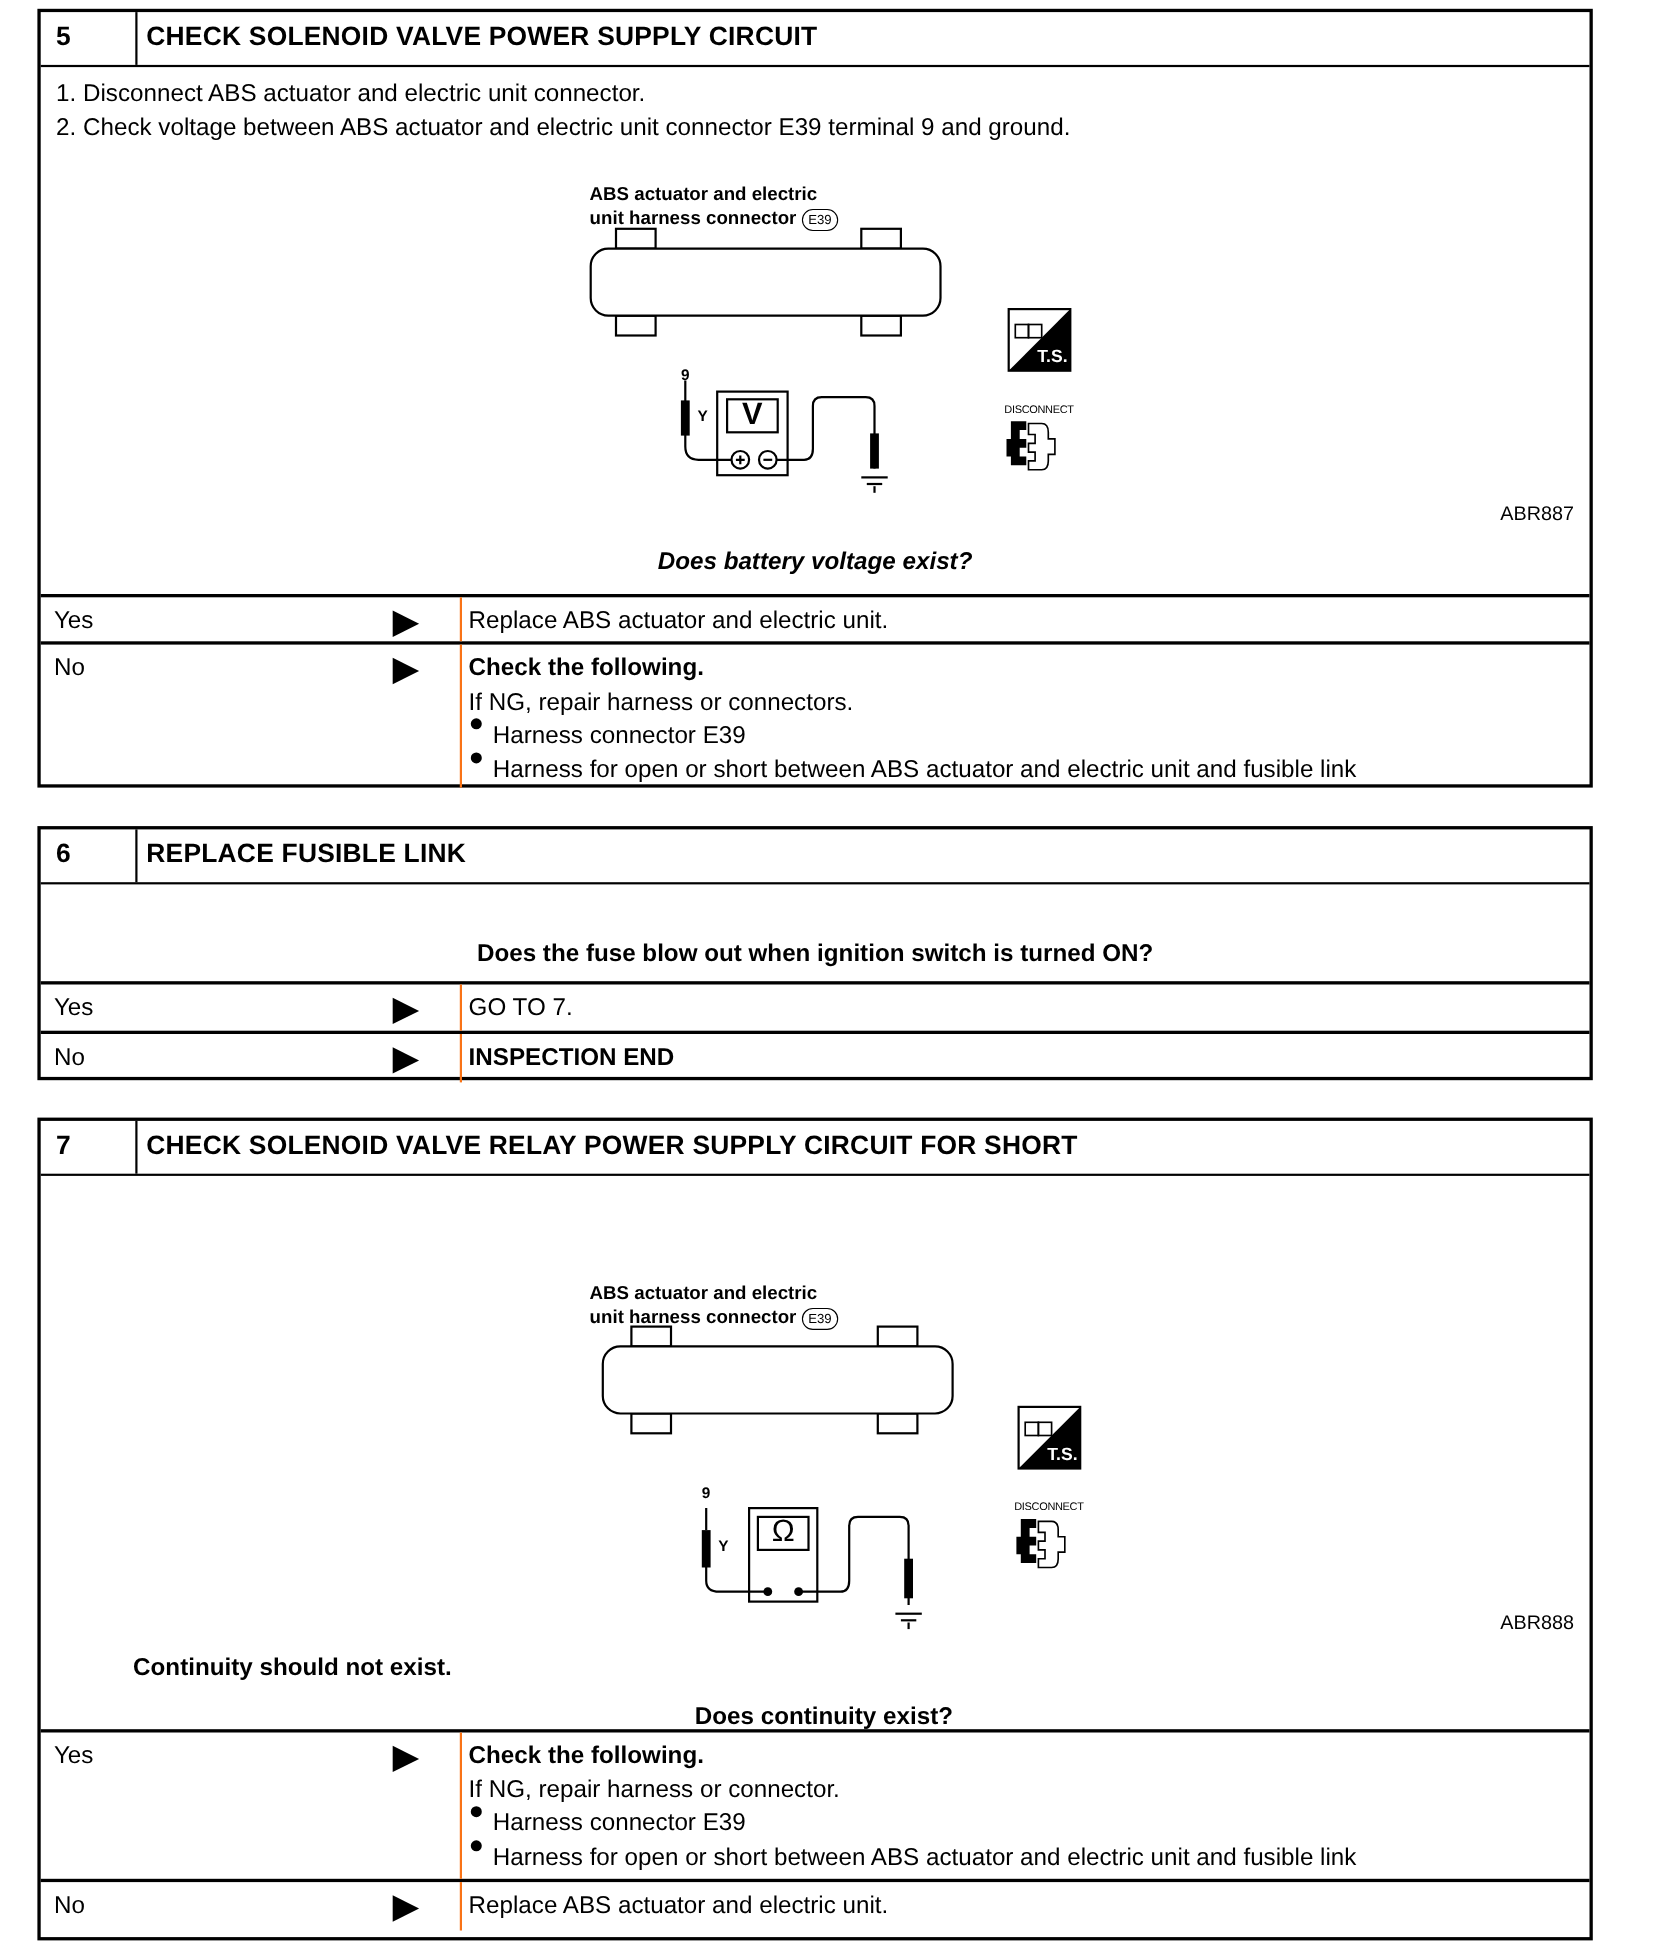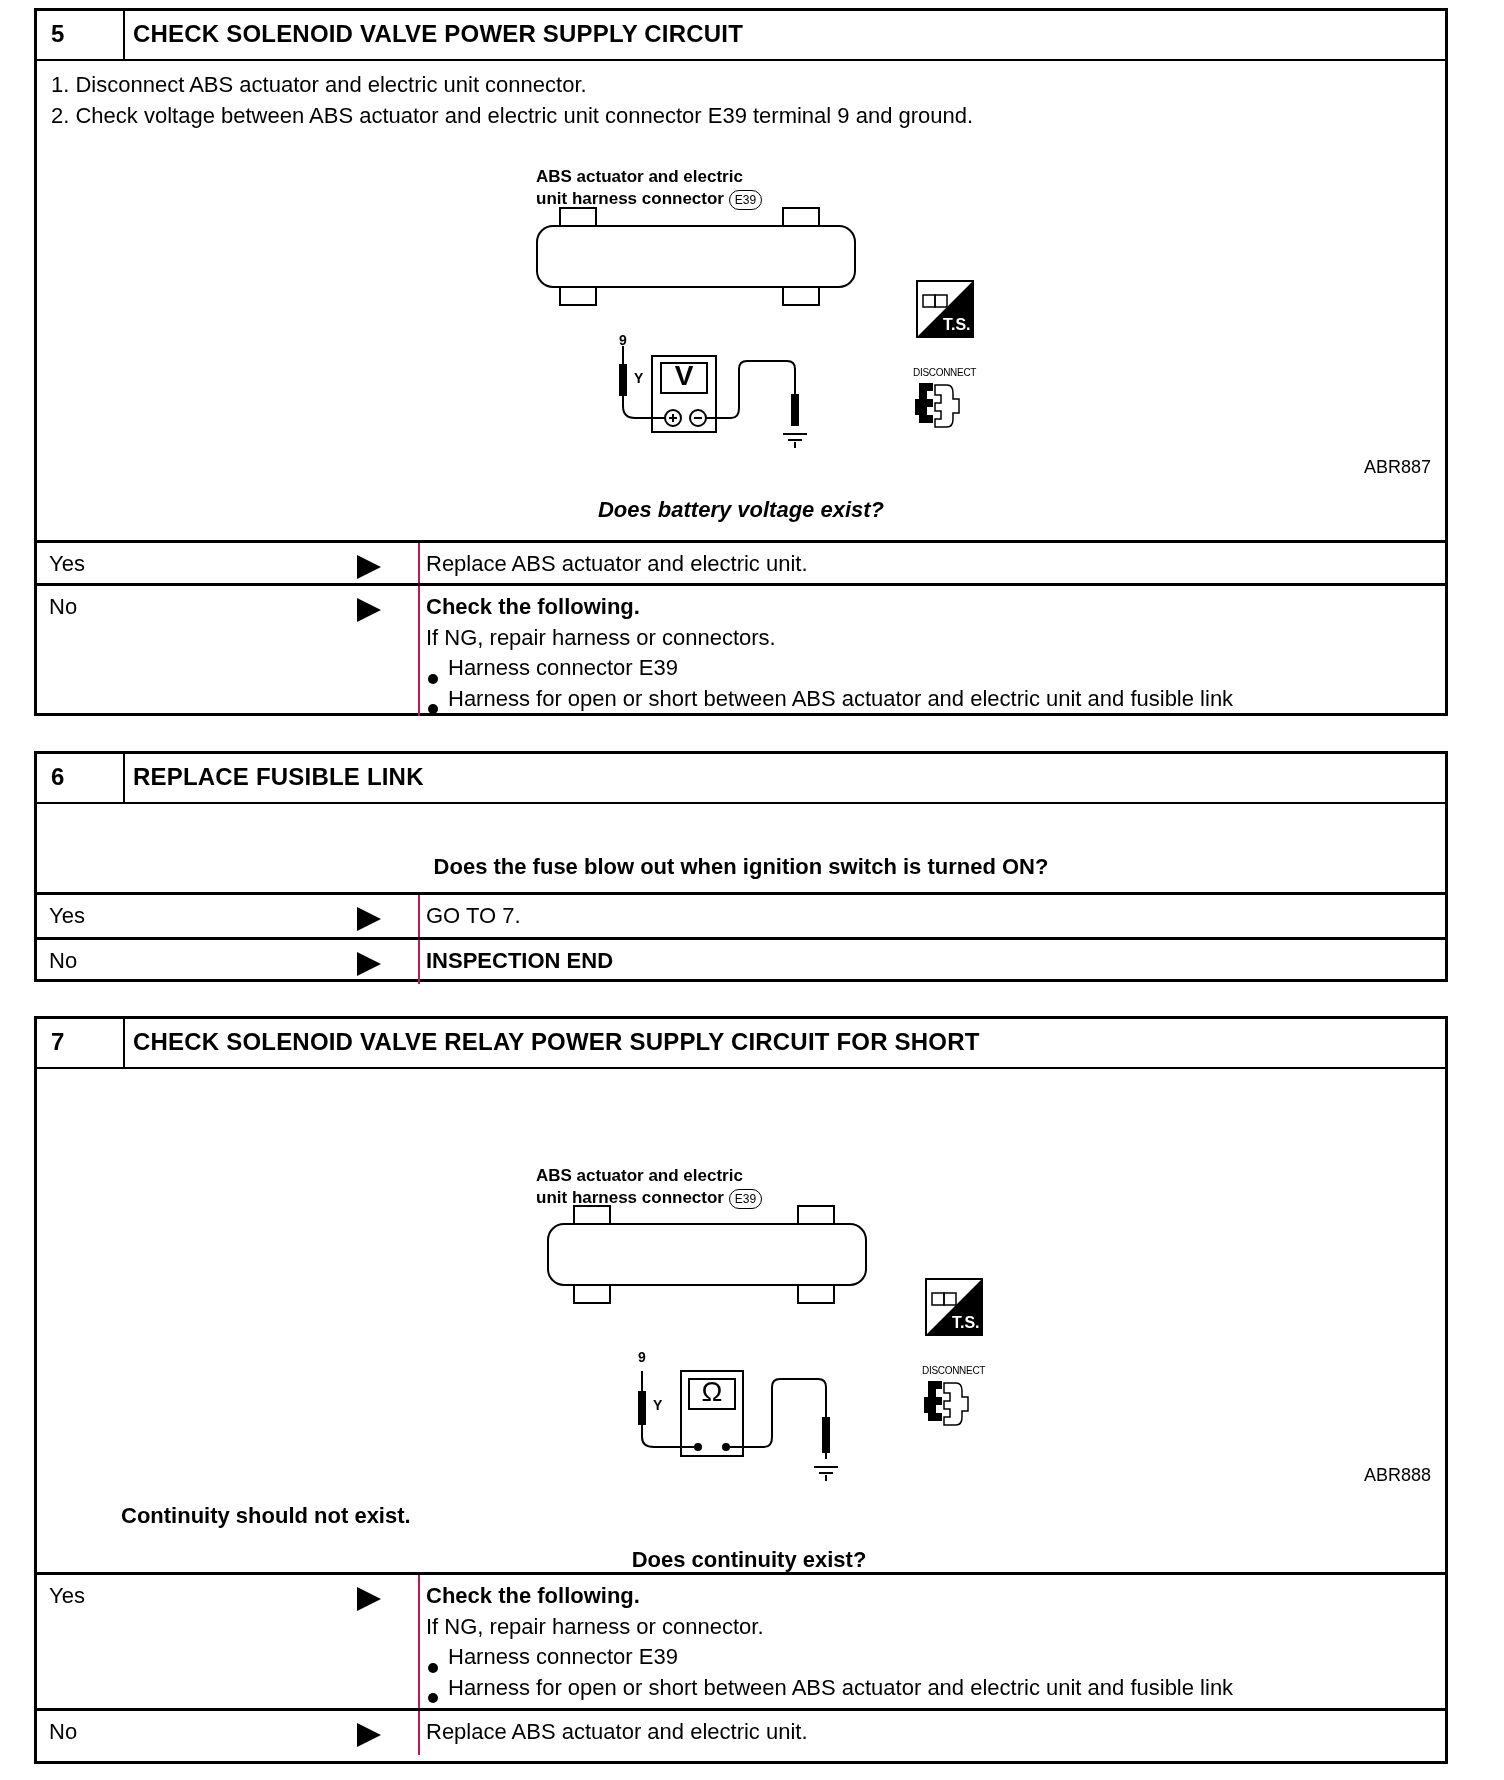--- a/index.html
+++ b/index.html
@@ -5,25 +5,25 @@
   html, body { margin:0; padding:0; background:#ffffff; }
   body { width:1504px; height:1780px; position:relative; font-family:"Liberation Sans", sans-serif; color:#000; overflow:hidden; }
   .block { position:absolute; left:34px; width:1414px; border:3px solid #000; box-sizing:border-box; background:#fff; }
   .hdr { display:flex; height:48px; border-bottom:2px solid #000; }
   .hdr .num { width:88px; border-right:2px solid #000; font-weight:bold; font-size:24px; line-height:46px; padding-left:14px; box-sizing:border-box; }
   .hdr .title { font-weight:bold; font-size:24px; line-height:46px; padding-left:8px; letter-spacing:0.2px; }
   .body { position:relative; font-size:22px; }
   .steps { padding:8px 0 0 14px; line-height:31px; }
   .question { position:absolute; left:0; right:0; text-align:center; font-weight:bold; font-size:22px; }
   .row { display:flex; border-top:3px solid #000; font-size:22px; }
-  .row .ans { width:383px; border-right:2px solid #be185d; position:relative; box-sizing:border-box; padding:6px 0 0 12px; line-height:30px; }
+  .row .ans { width:383px; border-right:2px solid #f97316; position:relative; box-sizing:border-box; padding:6px 0 0 12px; line-height:30px; }
   .row .ans .arrow { position:absolute; left:320px; top:12px; width:0; height:0; border-top:12px solid transparent; border-bottom:12px solid transparent; border-left:24px solid #000; }
   .row .res { flex:1; padding:6px 0 6px 6px; line-height:30.5px;border-radius:16px; }
   .bold { font-weight:bold; }
-  .bullet { display:flex; align-items:flex-end; }
+  .bullet { display:flex; align-items:flex-start; }
   .bullet .dot { width:10px; height:10px; border-radius:50%; background:#000; margin:0 10px 0 2px; display:inline-block; }
   .fig { position:absolute; }
   .figcode { position:absolute; font-size:18px; }
   .note { position:absolute; font-weight:bold; font-size:22px; }
 </style>
 </head>
 <body>
 
 <div class="block" style="top:8px;height:708px;">
   <div class="hdr">

